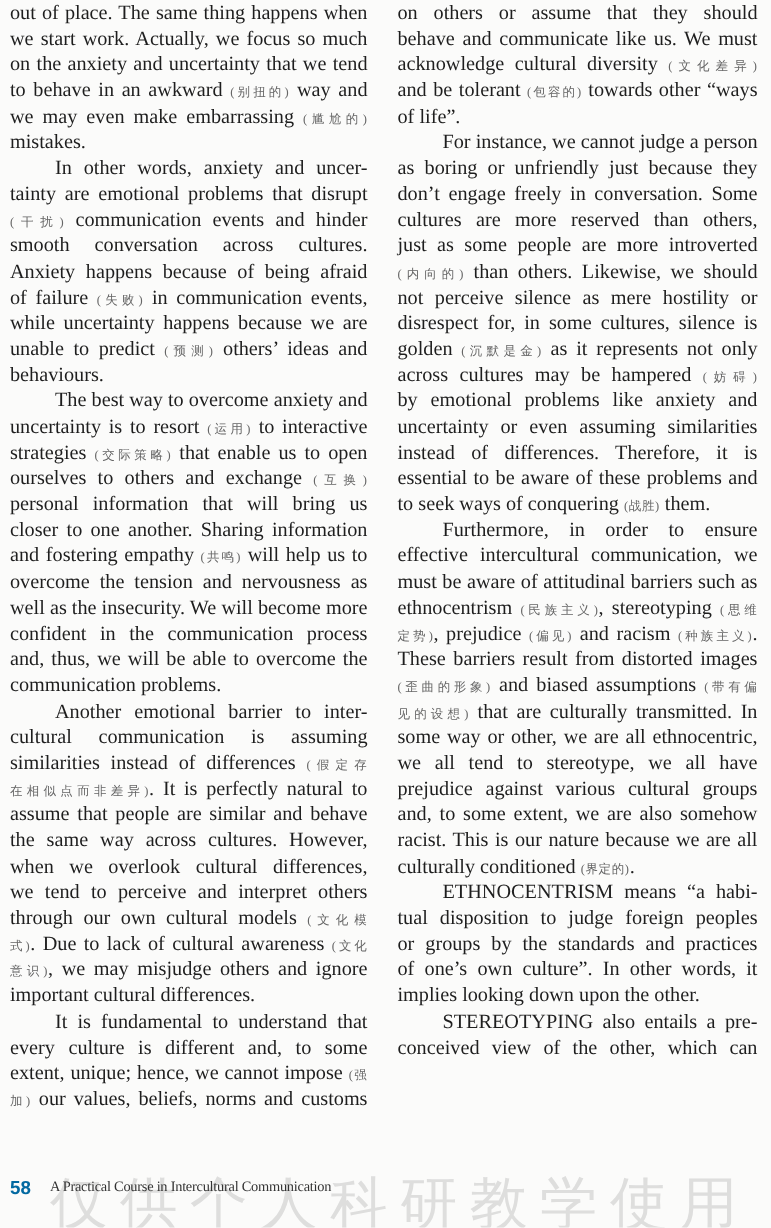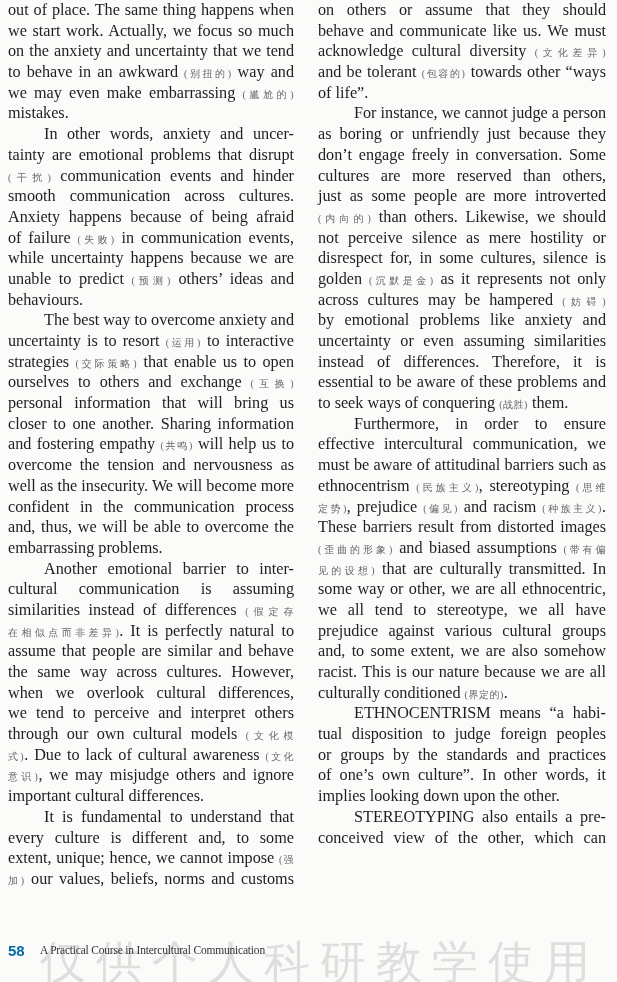--- a/index.html
+++ b/index.html
@@ -49,38 +49,38 @@
   <div class="col col-left" id="col-left">
       <span class="line"><span class="txt">out of place. The same thing happens when</span></span>
       <span class="line"><span class="txt">we start work. Actually, we focus so much</span></span>
       <span class="line"><span class="txt">on the anxiety and uncertainty that we tend</span></span>
       <span class="line"><span class="txt">to behave in an awkward </span><span class="gloss">(别扭的)</span><span class="txt"> way and</span></span>
       <span class="line"><span class="txt">we may even make embarrassing </span><span class="gloss">(尴尬的)</span></span>
       <span class="line last"><span class="txt">mistakes.</span></span>
       <span class="line indent"><span class="txt">In other words, anxiety and uncer-</span></span>
       <span class="line"><span class="txt">tainty are emotional problems that disrupt</span></span>
       <span class="line"><span class="gloss">(干扰)</span><span class="txt"> communication events and hinder</span></span>
-      <span class="line"><span class="txt">smooth communication across cultures.</span></span>
+      <span class="line"><span class="txt">smooth conversation across cultures.</span></span>
       <span class="line"><span class="txt">Anxiety happens because of being afraid</span></span>
       <span class="line"><span class="txt">of failure </span><span class="gloss">(失败)</span><span class="txt"> in communication events,</span></span>
       <span class="line"><span class="txt">while uncertainty happens because we are</span></span>
       <span class="line"><span class="txt">unable to predict </span><span class="gloss">(预测)</span><span class="txt"> others’ ideas and</span></span>
       <span class="line last"><span class="txt">behaviours.</span></span>
       <span class="line indent"><span class="txt">The best way to overcome anxiety and</span></span>
       <span class="line"><span class="txt">uncertainty is to resort </span><span class="gloss">(运用)</span><span class="txt"> to interactive</span></span>
       <span class="line"><span class="txt">strategies </span><span class="gloss">(交际策略)</span><span class="txt"> that enable us to open</span></span>
       <span class="line"><span class="txt">ourselves to others and exchange </span><span class="gloss">(互换)</span></span>
       <span class="line"><span class="txt">personal information that will bring us</span></span>
       <span class="line"><span class="txt">closer to one another. Sharing information</span></span>
       <span class="line"><span class="txt">and fostering empathy </span><span class="gloss">(共鸣)</span><span class="txt"> will help us to</span></span>
       <span class="line"><span class="txt">overcome the tension and nervousness as</span></span>
       <span class="line"><span class="txt">well as the insecurity. We will become more</span></span>
       <span class="line"><span class="txt">confident in the communication process</span></span>
       <span class="line"><span class="txt">and, thus, we will be able to overcome the</span></span>
-      <span class="line last"><span class="txt">embarrassing problems.</span></span>
+      <span class="line last"><span class="txt">communication problems.</span></span>
       <span class="line indent"><span class="txt">Another emotional barrier to inter-</span></span>
       <span class="line"><span class="txt">cultural communication is assuming</span></span>
       <span class="line"><span class="txt">similarities instead of differences </span><span class="gloss">(假定存</span></span>
       <span class="line"><span class="gloss">在相似点而非差异)</span><span class="txt">. It is perfectly natural to</span></span>
       <span class="line"><span class="txt">assume that people are similar and behave</span></span>
       <span class="line"><span class="txt">the same way across cultures. However,</span></span>
       <span class="line"><span class="txt">when we overlook cultural differences,</span></span>
       <span class="line"><span class="txt">we tend to perceive and interpret others</span></span>
       <span class="line"><span class="txt">through our own cultural models </span><span class="gloss">(文化模</span></span>
       <span class="line"><span class="gloss">式)</span><span class="txt">. Due to lack of cultural awareness </span><span class="gloss">(文化</span></span>

